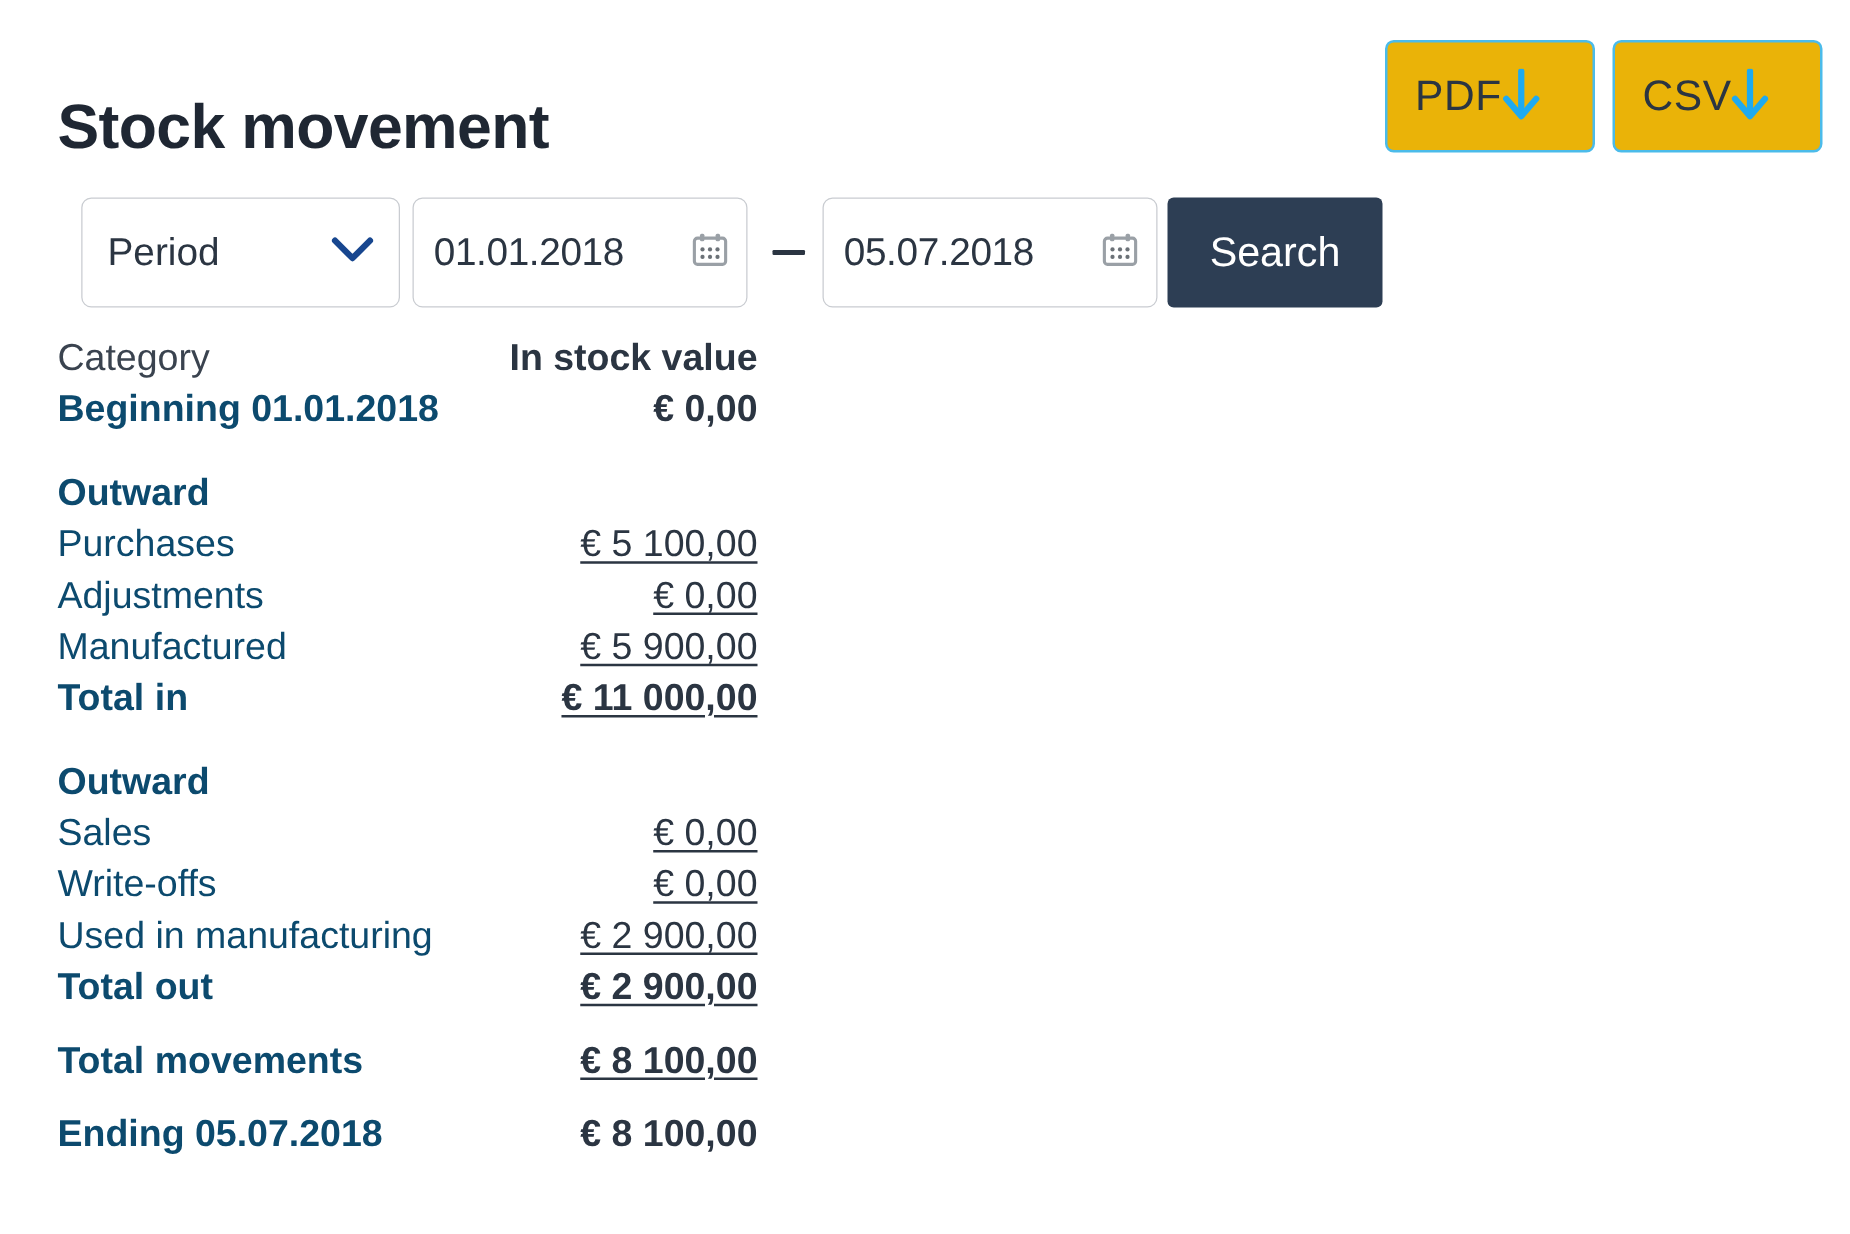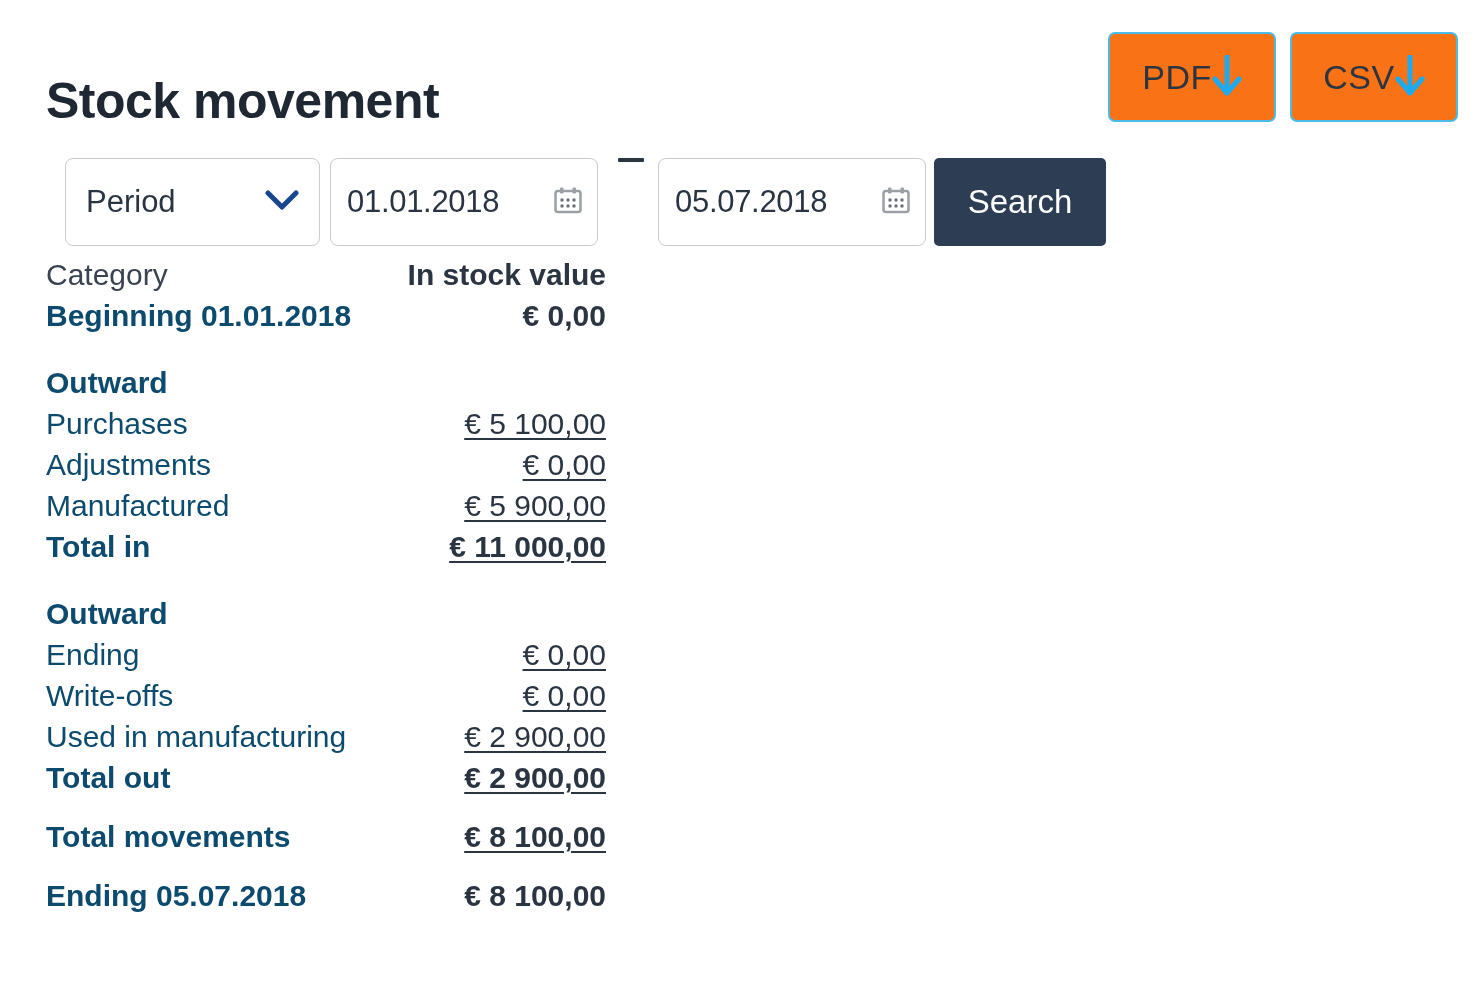--- a/index.html
+++ b/index.html
@@ -28,43 +28,43 @@
   .export-bar {
     position: absolute;
     top: 32px;
     right: 22px;
     display: flex;
     gap: 14px;
   }
   .export-btn {
     display: flex;
     align-items: center;
-    justify-content: center;
     min-width: 168px;
     height: 90px;
     padding: 0 22px;
-    background: #f97316;
+    background: #eab308;
     border: 2px solid #4bbbea;
     border-radius: 7px;
     cursor: pointer;
   }
   .export-btn .label {
     font-size: 34px;
     letter-spacing: 0.5px;
     color: #2b3542;
     line-height: 1;
   }
   .dl-arrow { display: block; }
 
   
   .filter-row {
     position: absolute;
     top: 158px;
     left: 46px;
     display: flex;
+    align-items: center;
     padding-left: 19px;
   }
   .select-box {
     position: relative;
     width: 255px;
     height: 88px;
     border: 1.5px solid #c9ccd1;
     border-radius: 8px;
     background: #fff;
     display: flex;
@@ -136,21 +136,21 @@
     font-size: 50px;
     font-weight: bold;
     letter-spacing: -0.5px;
     color: #1f2733;
     margin: 0;
   }
 
   
   .report {
     position: absolute;
-    top: 258px;
+    top: 270px;
     left: 46px;
     width: 560px;
   }
   .r {
     display: flex;
     align-items: baseline;
     height: 41px;
   }
   .r .cat {
     flex: 1 1 auto;
@@ -300,21 +300,21 @@
     </div>
 
     <div class="gap"></div>
 
     <div class="r section">
       <span class="cat">Outward</span>
       <span class="val"></span>
     </div>
 
     <div class="r">
-      <span class="cat">Ending</span>
+      <span class="cat">Sales</span>
       <span class="val link">€ 0,00</span>
     </div>
     <div class="r">
       <span class="cat">Write-offs</span>
       <span class="val link">€ 0,00</span>
     </div>
     <div class="r">
       <span class="cat">Used in manufacturing</span>
       <span class="val link">€ 2 900,00</span>
     </div>

